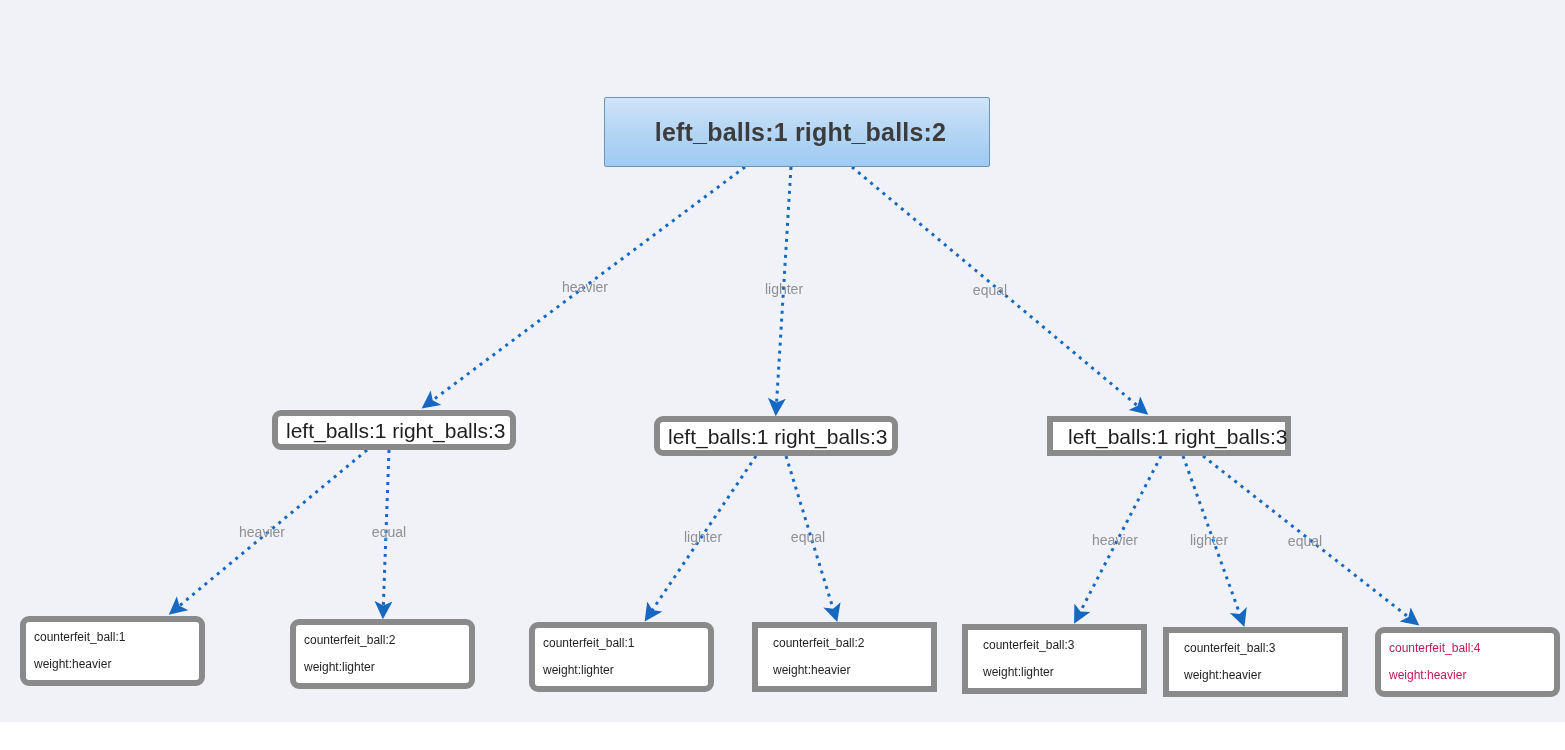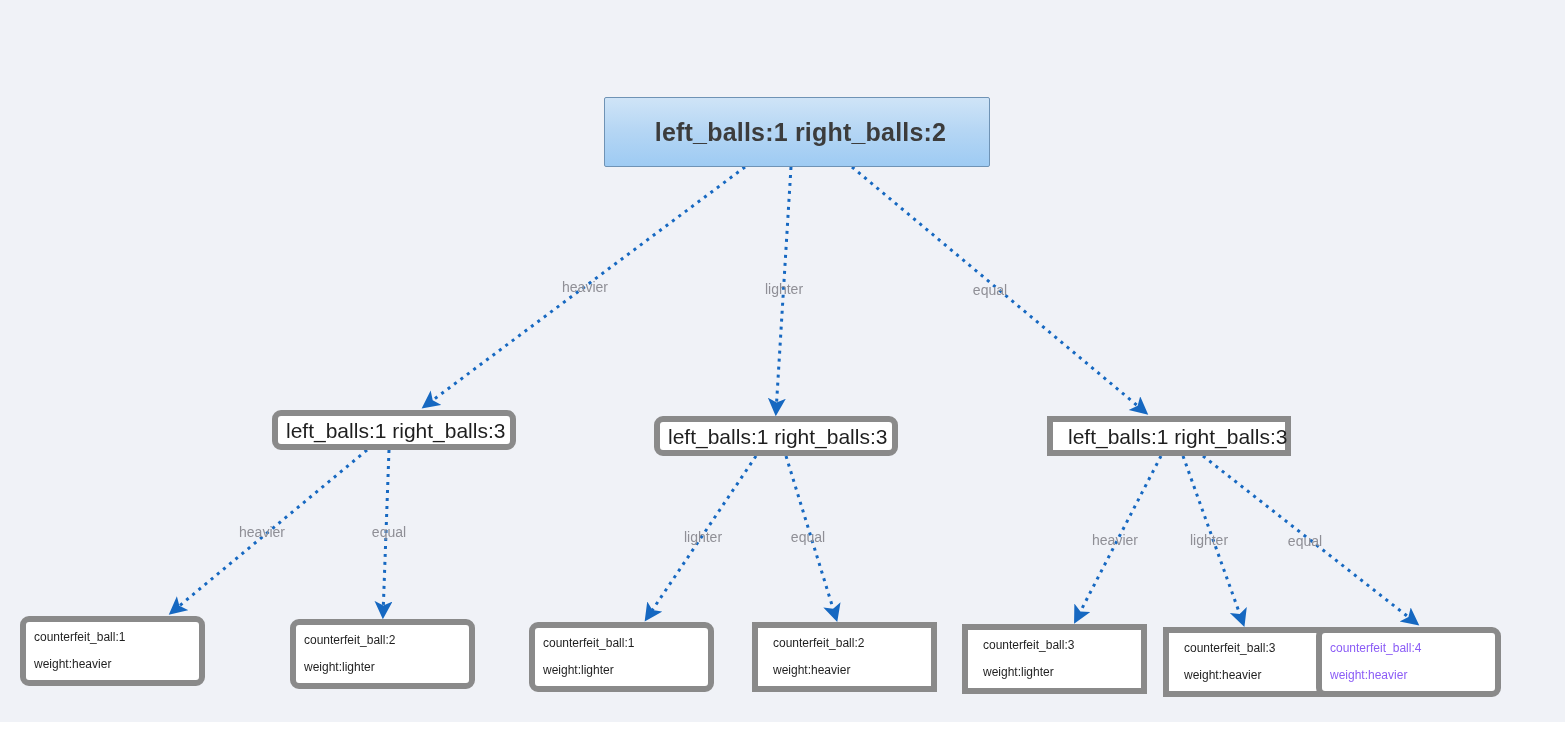--- a/index.html
+++ b/index.html
@@ -124,21 +124,21 @@
         <div class="line">weight:heavier</div>
       </div>
       <div class="node sharp leaf" style="left: 962px; top: 624px; width: 185px; height: 70px; border-color: rgb(138, 138, 138); background: rgb(255, 255, 255); color: rgb(31, 31, 31);">
         <div class="line">counterfeit_ball:3</div>
         <div class="line">weight:lighter</div>
       </div>
       <div class="node sharp leaf" style="left: 1163px; top: 627px; width: 185px; height: 70px; border-color: rgb(138, 138, 138); background: rgb(255, 255, 255); color: rgb(31, 31, 31);">
         <div class="line">counterfeit_ball:3</div>
         <div class="line">weight:heavier</div>
       </div>
-      <div class="node rounded leaf" style="left: 1316px; top: 627px; width: 185px; height: 70px; border-color: rgb(138, 138, 138); background: rgb(255, 255, 255); color: #8b5cf6;">
+      <div class="node rounded leaf" style="left: 1375px; top: 627px; width: 185px; height: 70px; border-color: rgb(138, 138, 138); background: rgb(255, 255, 255); color: #be185d;">
         <div class="line">counterfeit_ball:4</div>
         <div class="line">weight:heavier</div>
       </div>
     </div>
   <div id="labels">
       <div class="edge-label" style="left: 585px; top: 287px; color: rgb(143, 143, 150);">heavier</div>
       <div class="edge-label" style="left: 784px; top: 289px; color: rgb(143, 143, 150);">lighter</div>
       <div class="edge-label" style="left: 990px; top: 290px; color: rgb(143, 143, 150);">equal</div>
       <div class="edge-label" style="left: 262px; top: 532px; color: rgb(143, 143, 150);">heavier</div>
       <div class="edge-label" style="left: 389px; top: 532px; color: rgb(143, 143, 150);">equal</div>

